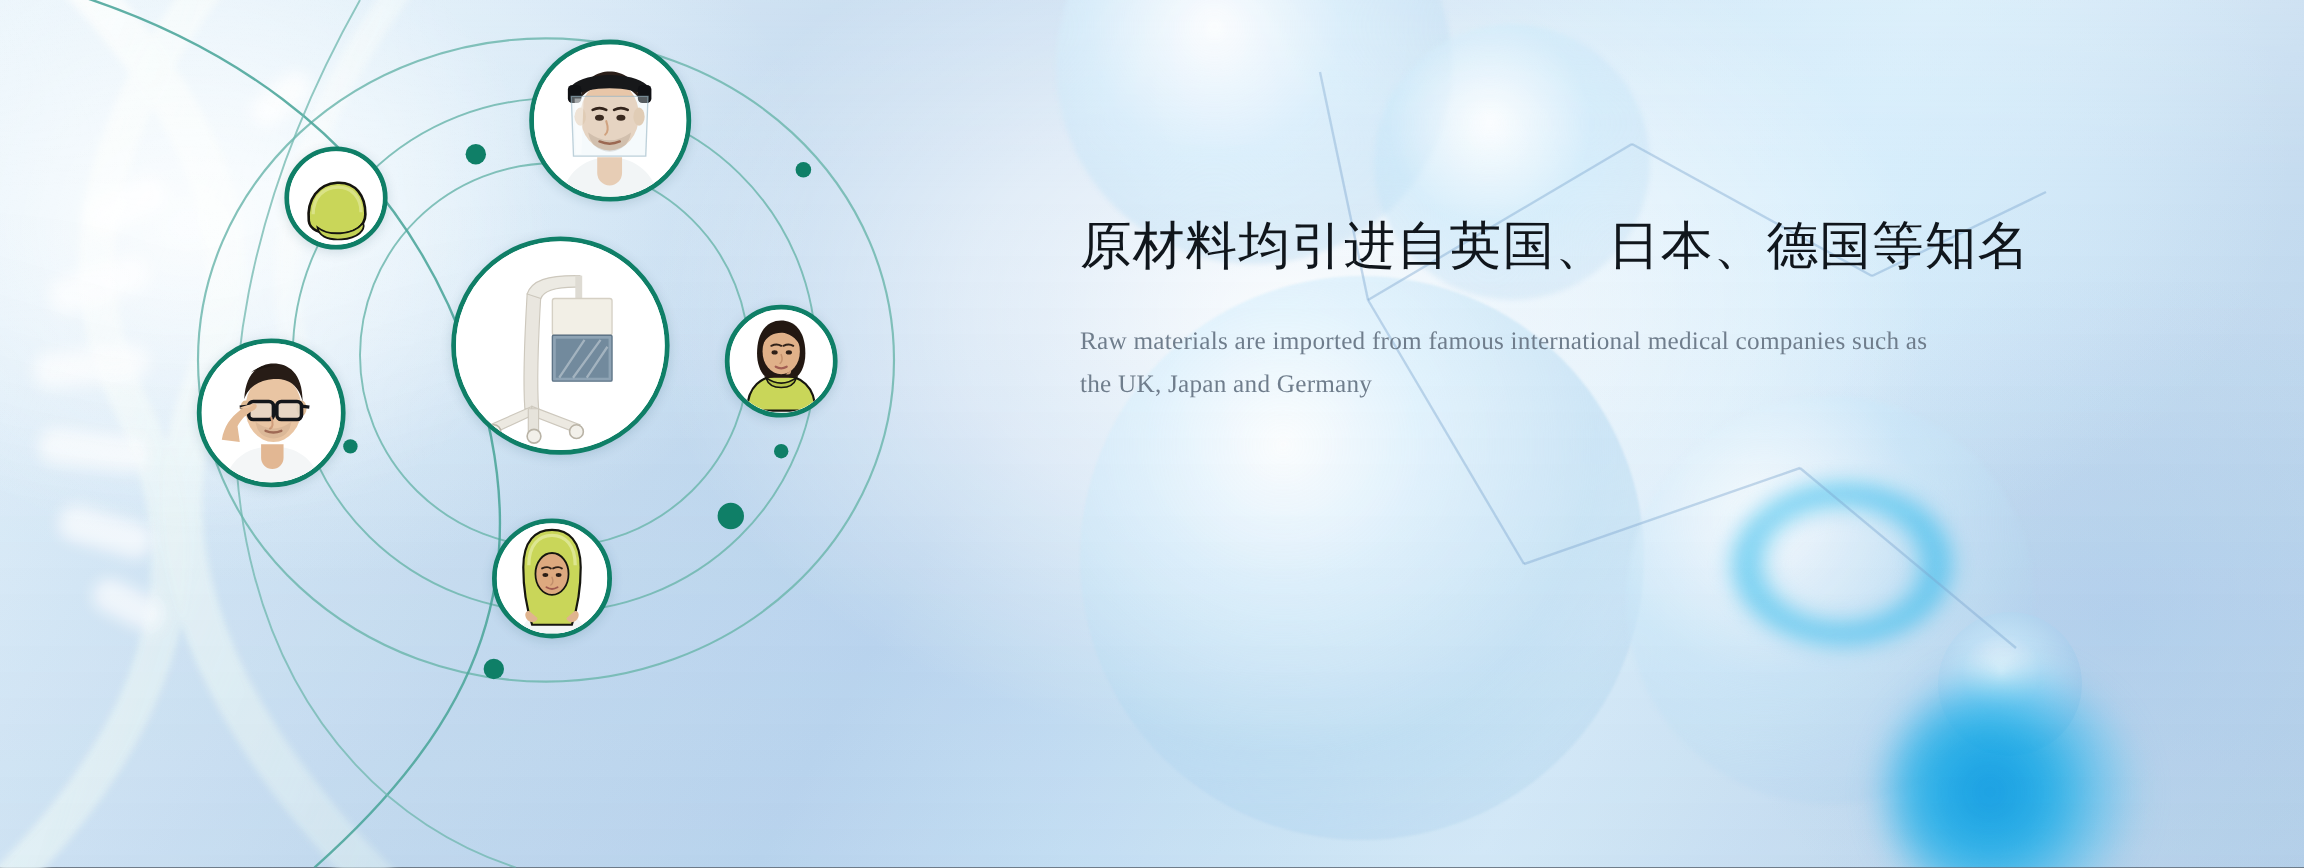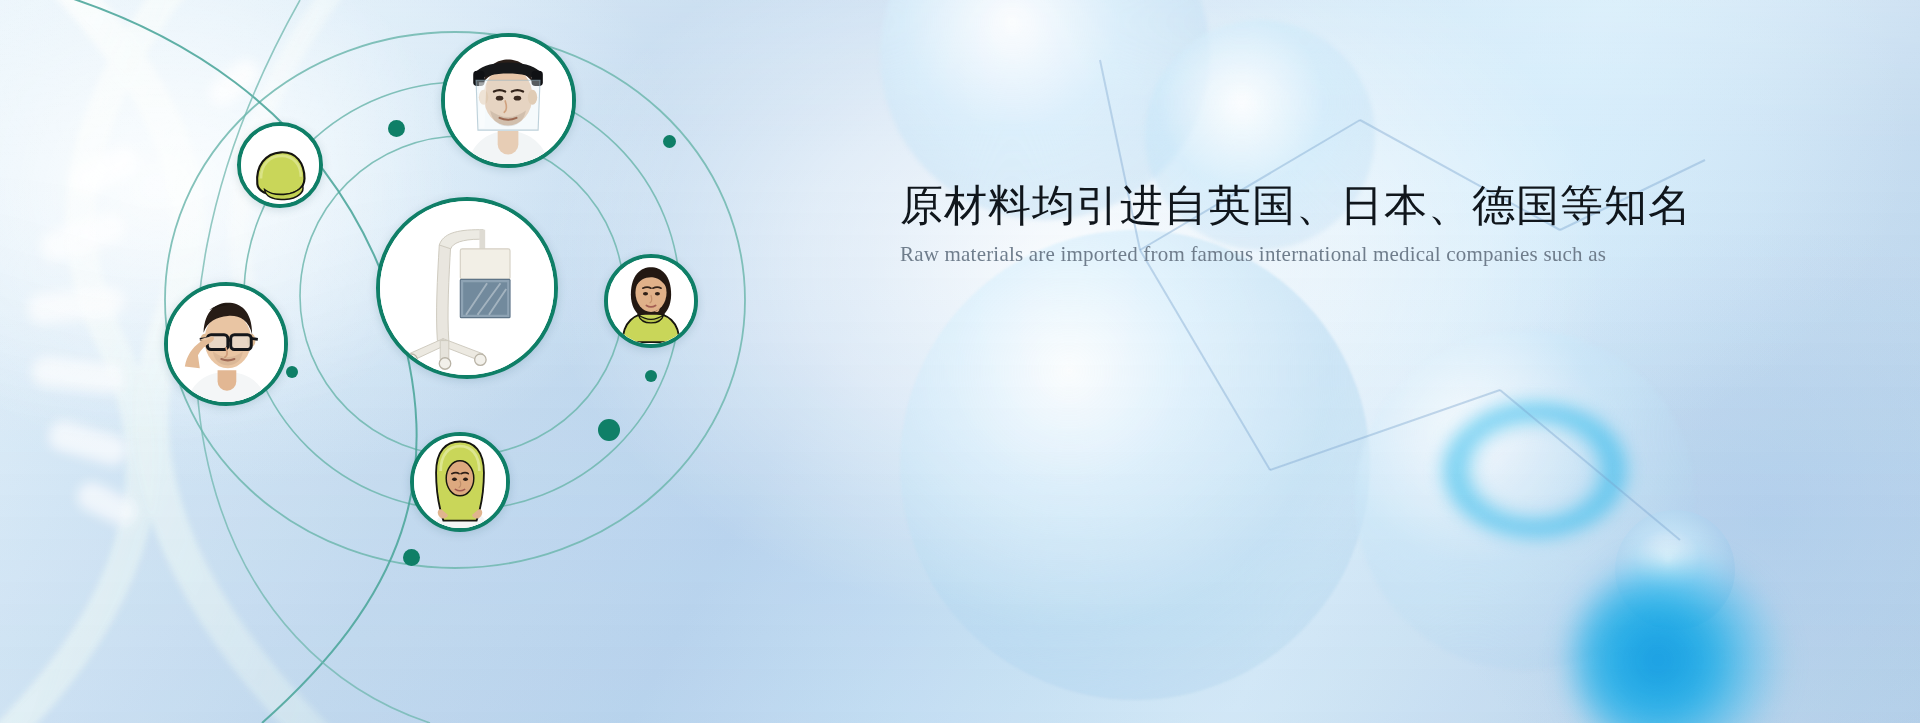--- a/index.html
+++ b/index.html
@@ -123,20 +123,21 @@
     font-family: "Liberation Sans", "DejaVu Sans", sans-serif;
     font-size: 43px;
     line-height: 1.42;
     color: #10161c;
     letter-spacing: 1px;
     font-weight: 400;
     white-space: nowrap;
   }
   .head-line.l2 { letter-spacing: 1px; }
   .sub {
+    margin-top: 30px;
     font-family: "Liberation Serif", "DejaVu Serif", serif;
     font-size: 21px;
     line-height: 1.72;
     color: #6f7d8c;
     letter-spacing: 0.2px;
   }
   .sub .s-line { display: block; }
 </style>
 </head>
 <body>
@@ -366,16 +367,17 @@
     <div class="dot" style="left:286px; top:366px; width:12px; height:12px;"></div>
     <div class="dot" style="left:645px; top:370px; width:12px; height:12px;"></div>
     <div class="dot" style="left:598px; top:419px; width:22px; height:22px;"></div>
     <div class="dot" style="left:403px; top:549px; width:17px; height:17px;"></div>
   </div>
 
   <div class="copy">
     <div class="head-line">原材料均引进自英国、日本、德国等知名</div>
     <div class="sub">
       <span class="s-line">Raw materials are imported from famous international medical companies such as</span>
+      <span class="s-line">the UK, Japan and Germany</span>
     </div>
   </div>
 
 </div>
 
 </body></html>

